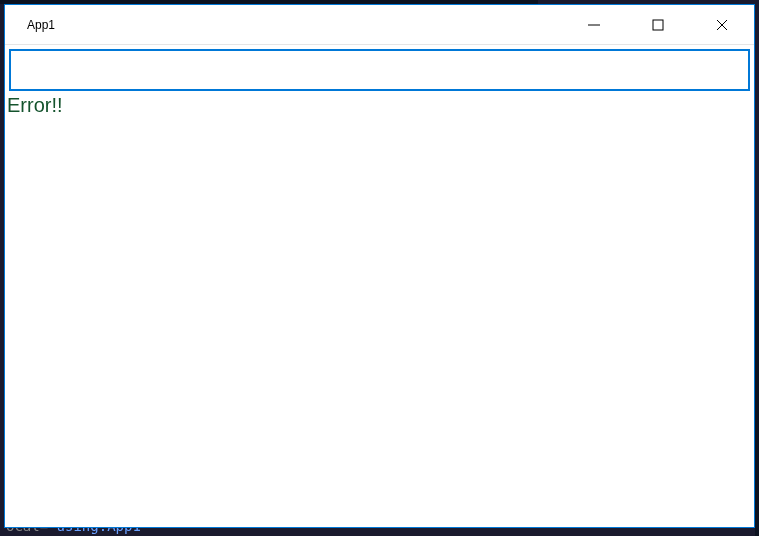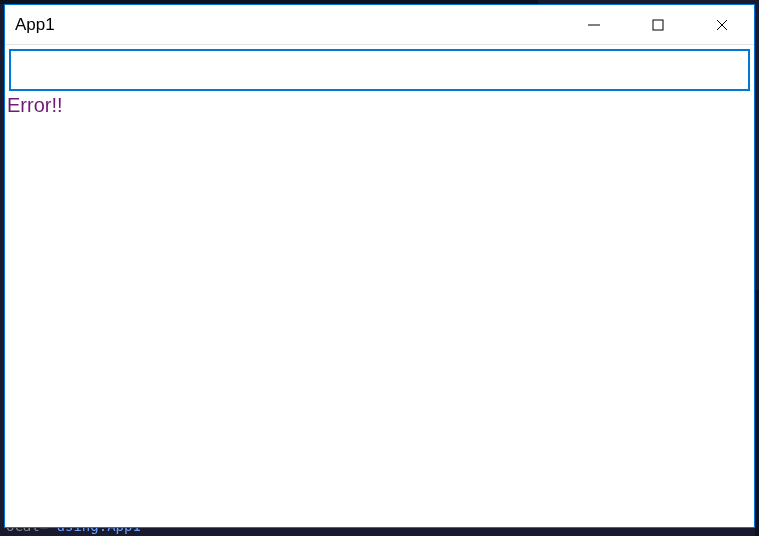--- a/index.html
+++ b/index.html
@@ -26,22 +26,22 @@
     }
     .titlebar {
       height: 40px;
       display: flex;
       align-items: center;
       justify-content: space-between;
       background: #ffffff;
       border-bottom: 1px solid #e5e5e5;
     }
     .title {
-      padding-left: 10px;
-      font-size: 17px;
+      padding-left: 22px;
+      font-size: 12px;
       color: #000;
     }
     .controls {
       display: flex;
       height: 100%;
     }
     .ctrl-btn {
       width: 64px;
       height: 100%;
       display: flex;
@@ -60,21 +60,21 @@
       margin: 4px 4px 2px 4px;
       height: 42px;
       border: 2px solid #0078d7;
       outline: none;
       font-size: 16px;
       padding: 4px 6px;
       font-family: inherit;
     }
     .status-text {
       font-size: 20px;
-      color: #701a75;
+      color: #14532d;
       padding-left: 2px;
       line-height: 1.2;
     }
     .bg-fragment {
       position: absolute;
       bottom: 2px;
       left: 6px;
       font-family: Consolas, monospace;
       font-size: 14px;
       color: #6aa0ff;

